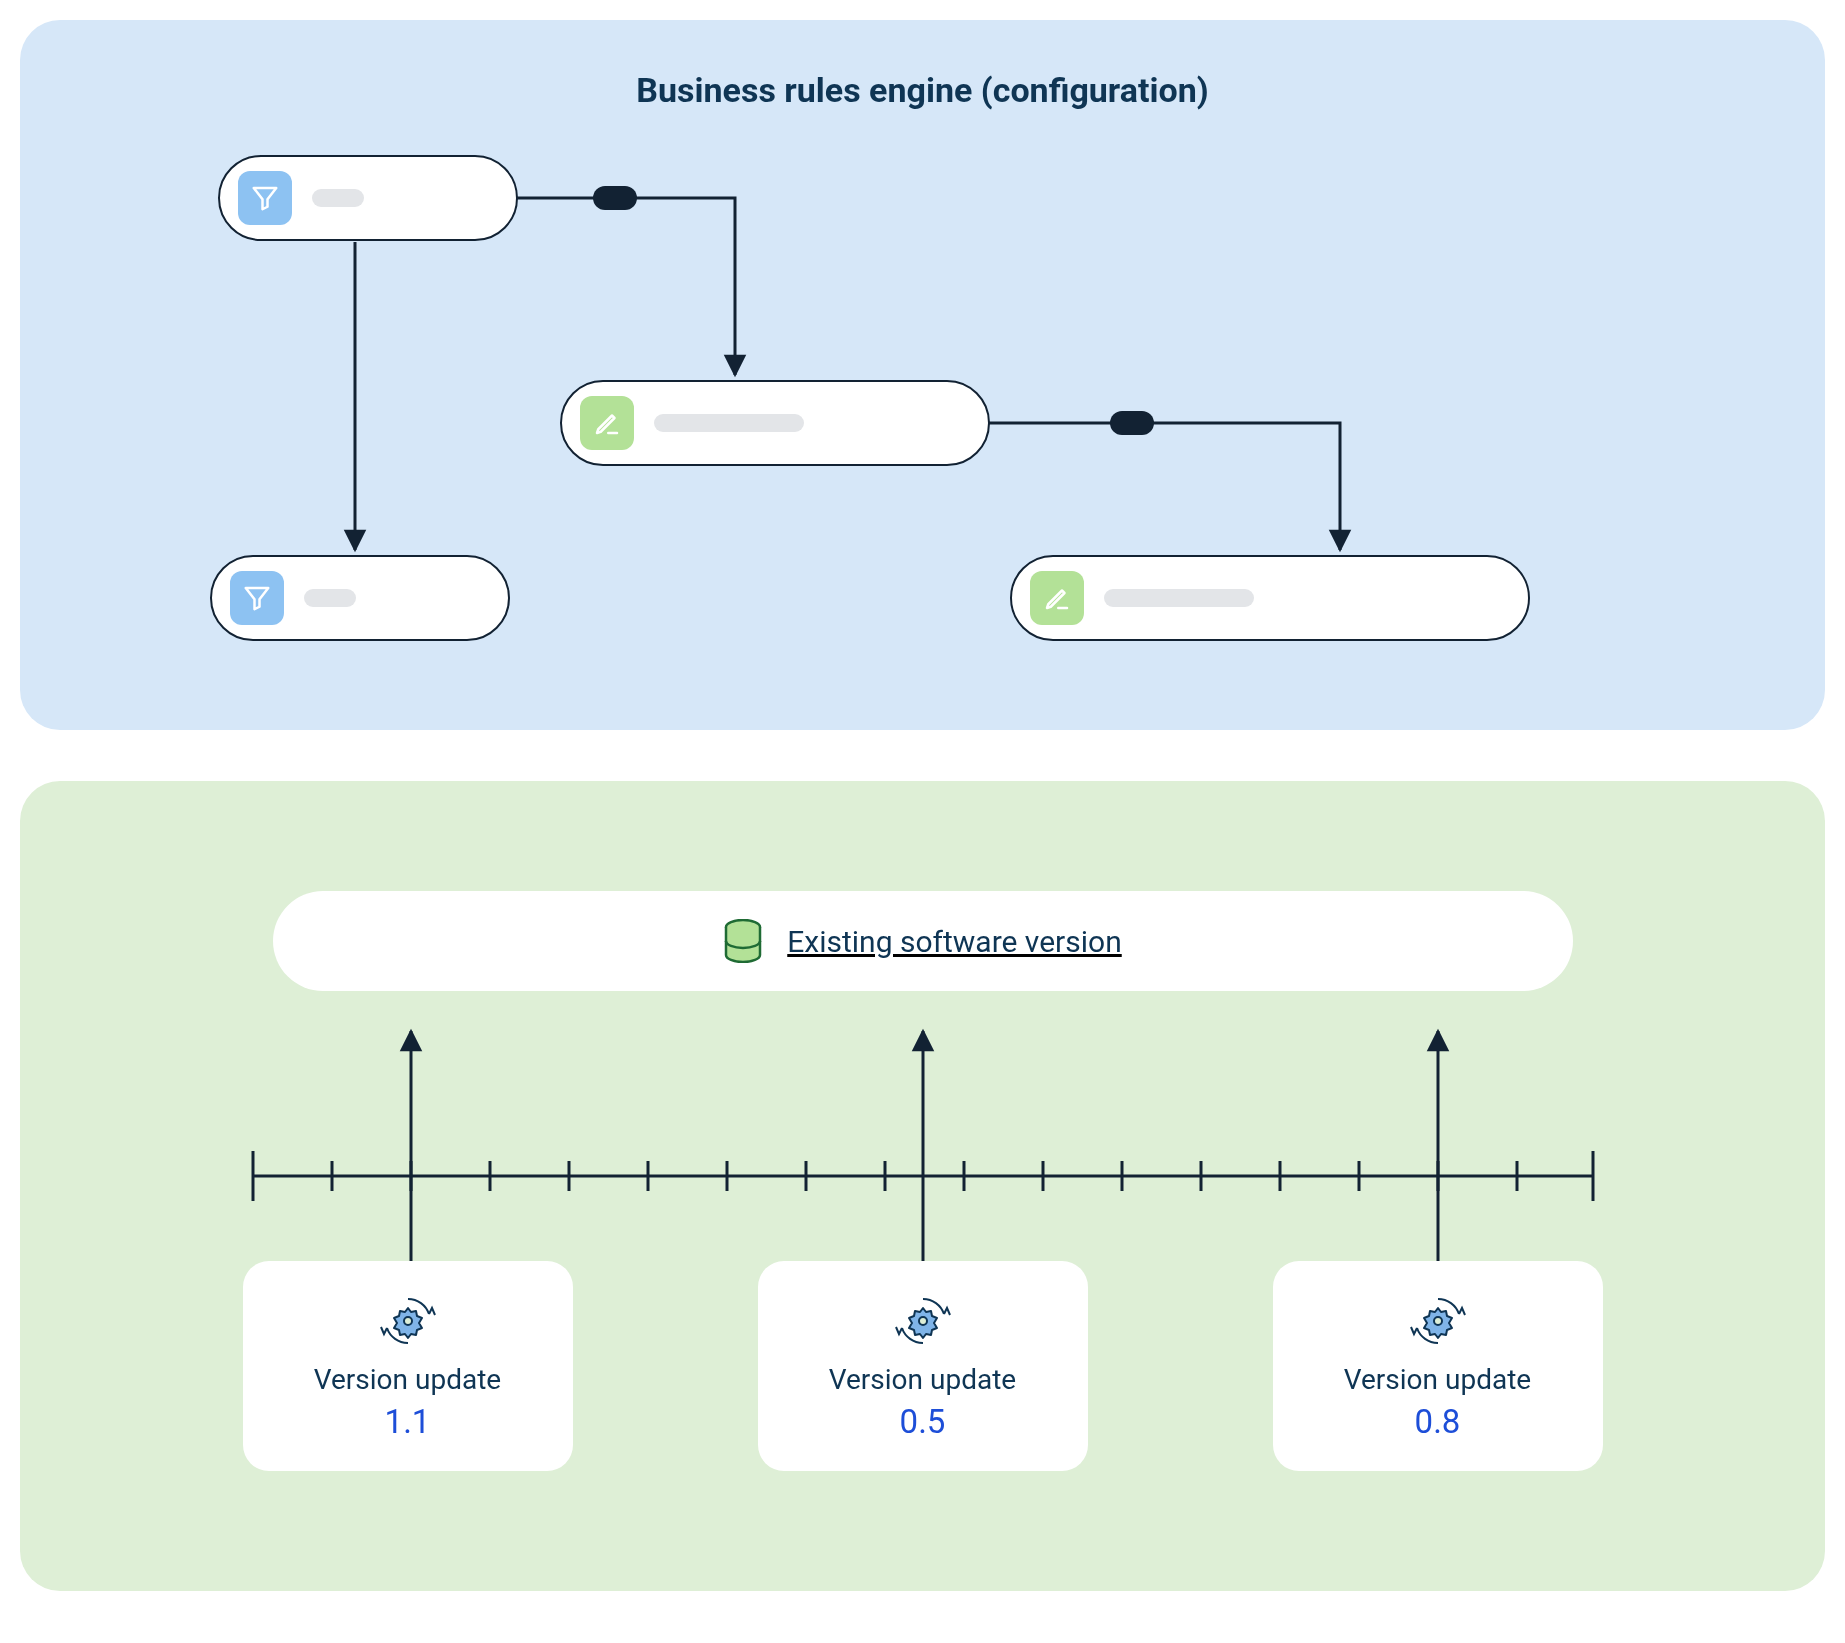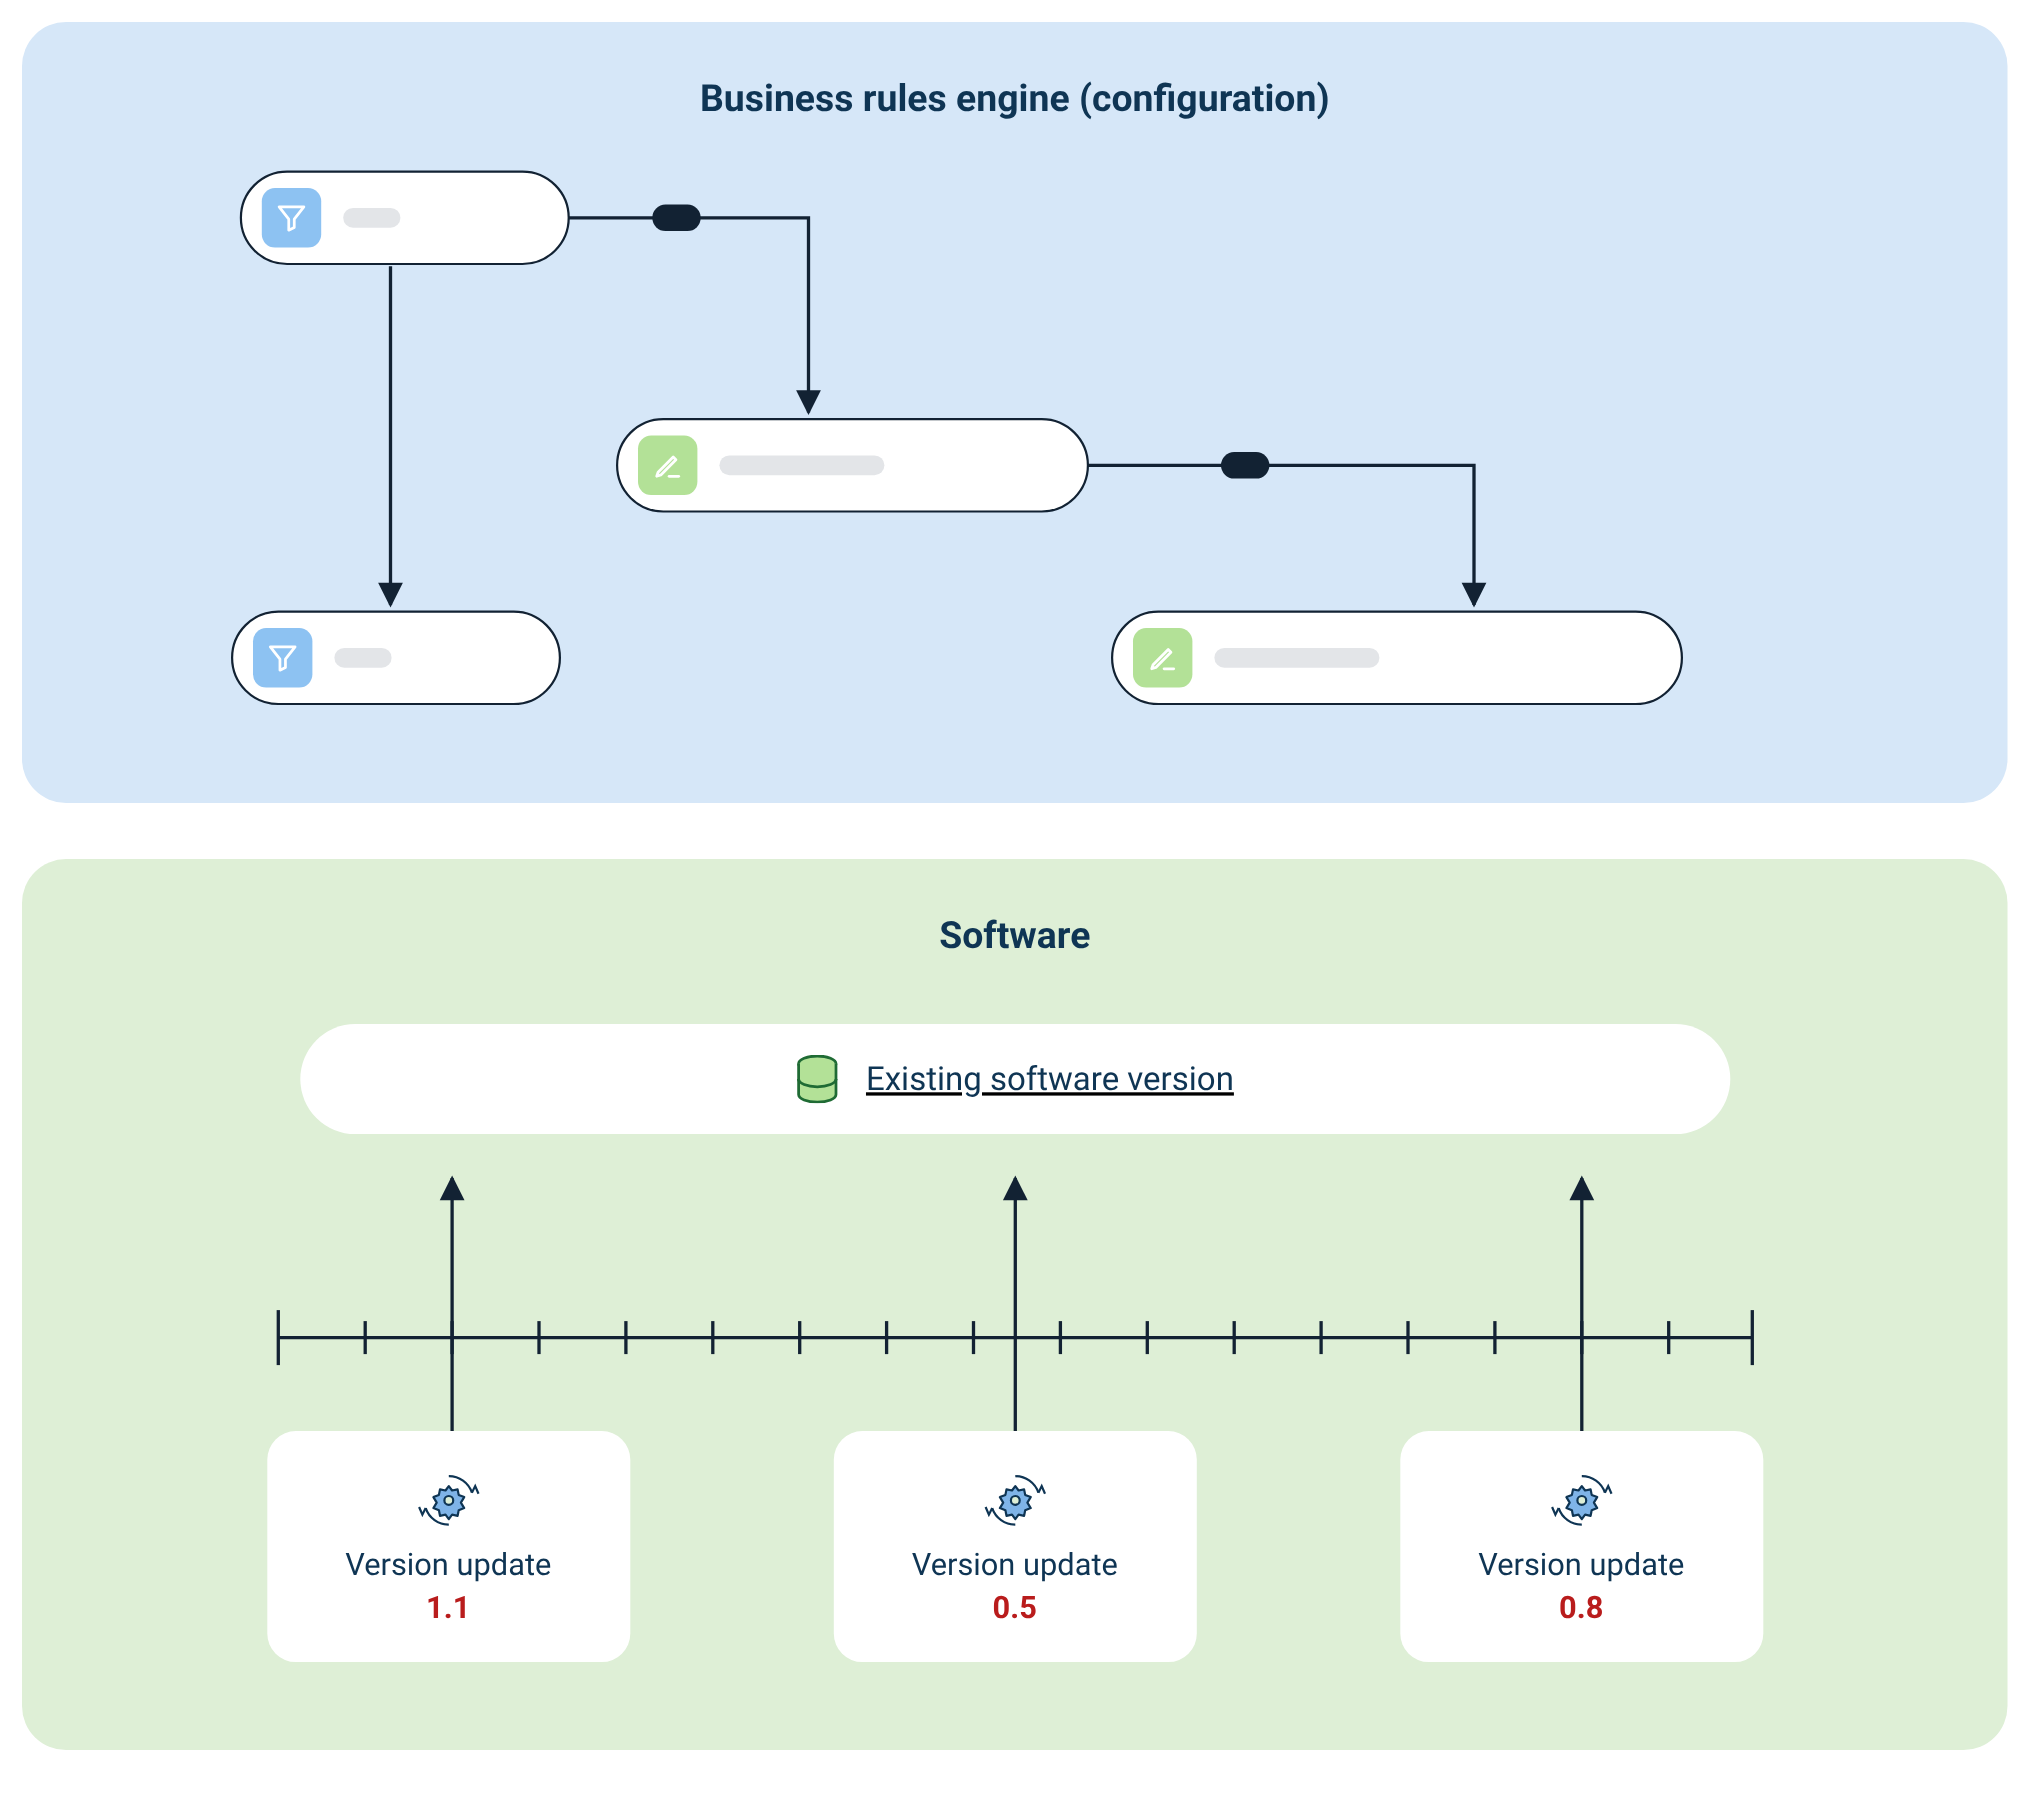--- a/index.html
+++ b/index.html
@@ -75,21 +75,21 @@
   .existing-bar .label { color: #0f3554; font-size: 30px; }
 
   .version-cards { display:flex; justify-content: space-between; width:1300px; margin: 0 auto; position:absolute; left:150px; bottom:0; }
   .version-card {
     background:#ffffff; border-radius:26px; width:330px; height:210px;
     display:flex; flex-direction:column; align-items:center; justify-content:center;
     gap:6px;
   }
   .version-card .gear { width:60px; height:60px; margin-bottom:6px;}
   .version-card .vlabel { color:#0f3554; font-size:28px; }
-  .version-card .vnum { color:#b91c1c; font-size:28px; font-weight:700; }
+  .version-card .vnum { color:#1d4ed8; font-size:33px; font-weight:400; }
 
   .svg-layer { position:absolute; left:0; top:0; pointer-events:none; }
 </style>
 </head>
 <body>
 
 <div class="container">
 
   <div class="panel panel-blue">
     <h2 class="panel-title">Business rules engine (configuration)</h2>
@@ -148,21 +148,20 @@
               <path d="M13 20h7" stroke="#ffffff" stroke-width="2" stroke-linecap="round"></path>
             </svg>
         </div>
         <div class="node-placeholder" style="width:150px;"></div>
       </div>
 
     </div>
   </div>
 
   <div class="panel panel-green">
-    <h2 class="panel-title">Software</h2>
 
     <div class="software-area">
 
       <div class="existing-bar">
         <svg class="db-icon" viewBox="0 0 40 44">
           <ellipse cx="20" cy="8" rx="17" ry="7" fill="#b3e197" stroke="#1f6b34" stroke-width="2.5"></ellipse>
           <path d="M3 8 v14 a17 7 0 0 0 34 0 V8" fill="#b3e197" stroke="#1f6b34" stroke-width="2.5"></path>
           <path d="M3 22 v14 a17 7 0 0 0 34 0 V22" fill="#b3e197" stroke="#1f6b34" stroke-width="2.5"></path>
           <path d="M3 22 a17 7 0 0 0 34 0" fill="none" stroke="#1f6b34" stroke-width="2.5"></path>
         </svg>

